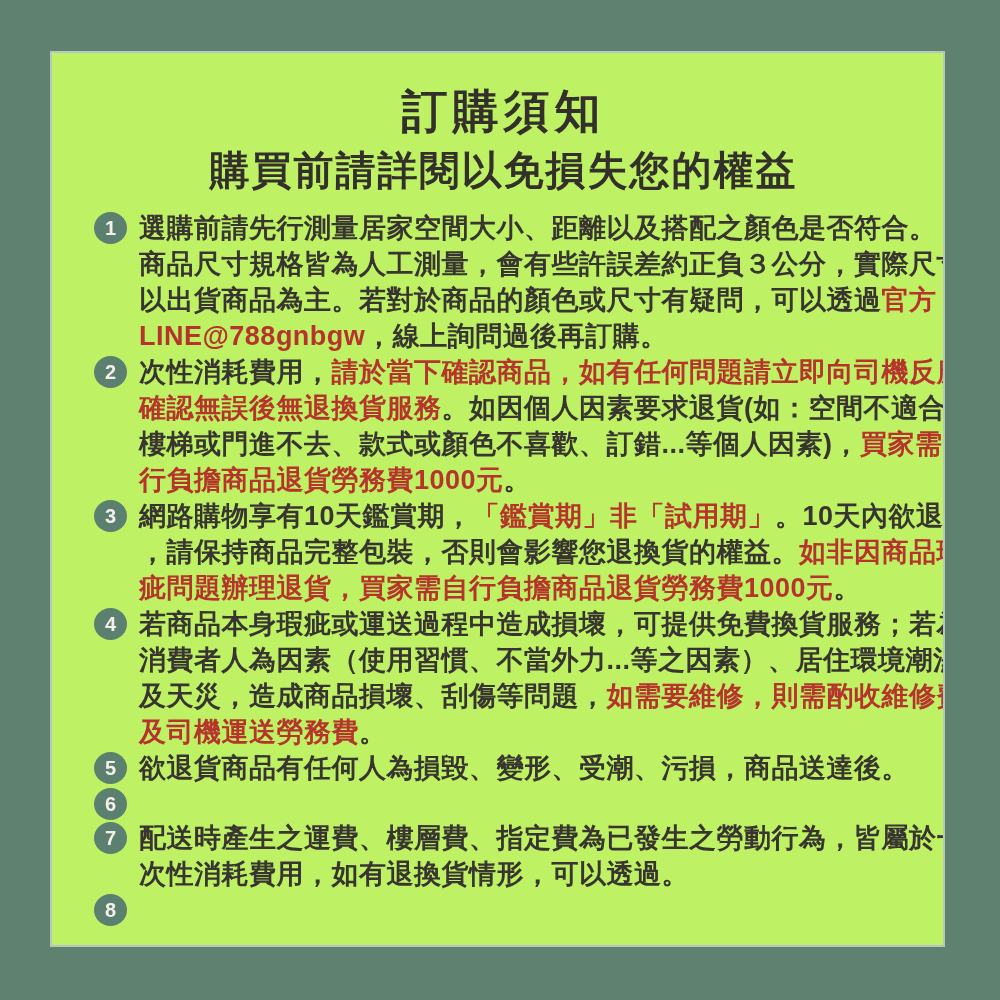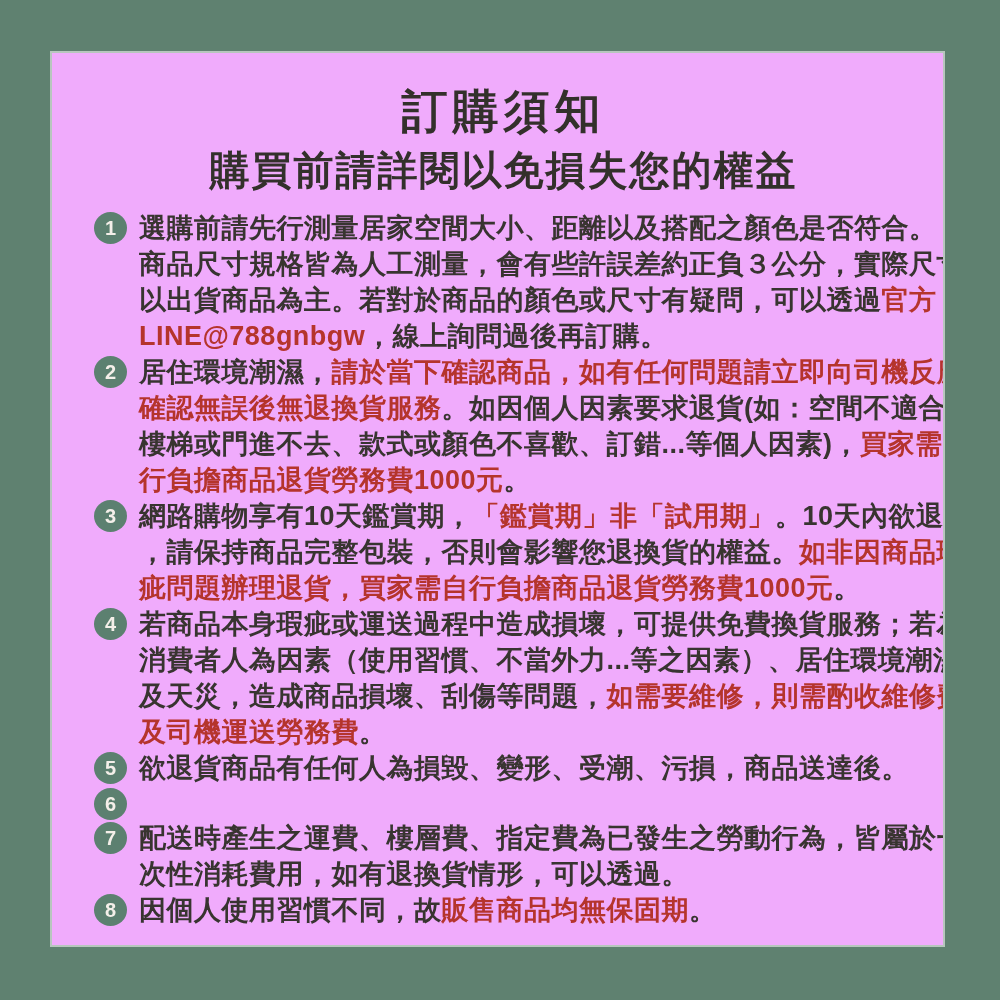--- a/index.html
+++ b/index.html
@@ -13,21 +13,21 @@
     background: #5f8170;
     font-family: "Liberation Sans", sans-serif;
     overflow: hidden;
   }
   .panel {
     position: absolute;
     left: 52px;
     top: 53px;
     right: 57px;
     bottom: 55px;
-    background: #f0abfc;
+    background: #bef264;
     box-shadow: 0 0 0 2px rgba(255,255,255,0.55);
     overflow: hidden;
     box-sizing: border-box;
     padding: 32px 30px 12px 42px;
   }
   .title {
     text-align: center;
     font-size: 46px;
     line-height: 52px;
     font-weight: bold;
@@ -84,21 +84,21 @@
   <h1 class="title">訂購須知</h1>
   <h2 class="subtitle">購買前請詳閱以免損失您的權益</h2>
   <div class="notice-list">
   <div class="notice-item">
     <div class="badge">1</div>
     <div class="item-text"><span class="dark">選購前請先行測量居家空間大小、距離以及搭配之顏色是否符合。</span><br><span class="dark">商品尺寸規格皆為人工測量，會有些許誤差約正負３公分，實際尺寸</span><br><span class="dark">以出貨商品為主。若對於商品的顏色或尺寸有疑問，可以透過</span><span class="red">官方</span><br><span class="red">LINE@788gnbgw</span><span class="dark">，線上詢問過後再訂購。</span></div>
   </div>
 
   <div class="notice-item">
     <div class="badge">2</div>
-    <div class="item-text"><span class="dark">居住環境潮濕，</span><span class="red">請於當下確認商品，如有任何問題請立即向司機反應，</span><br><span class="red">確認無誤後無退換貨服務</span><span class="dark">。如因個人因素要求退貨(如：空間不適合、</span><br><span class="dark">樓梯或門進不去、款式或顏色不喜歡、訂錯...等個人因素)，</span><span class="red">買家需自</span><br><span class="red">行負擔商品退貨勞務費1000元</span><span class="dark">。</span></div>
+    <div class="item-text"><span class="dark">次性消耗費用，</span><span class="red">請於當下確認商品，如有任何問題請立即向司機反應，</span><br><span class="red">確認無誤後無退換貨服務</span><span class="dark">。如因個人因素要求退貨(如：空間不適合、</span><br><span class="dark">樓梯或門進不去、款式或顏色不喜歡、訂錯...等個人因素)，</span><span class="red">買家需自</span><br><span class="red">行負擔商品退貨勞務費1000元</span><span class="dark">。</span></div>
   </div>
 
   <div class="notice-item">
     <div class="badge">3</div>
     <div class="item-text"><span class="dark">網路購物享有10天鑑賞期，</span><span class="red">「鑑賞期」非「試用期」</span><span class="dark">。10天內欲退貨</span><br><span class="dark">，請保持商品完整包裝，否則會影響您退換貨的權益。</span><span class="red">如非因商品瑕</span><br><span class="red">疵問題辦理退貨，買家需自行負擔商品退貨勞務費1000元</span><span class="dark">。</span></div>
   </div>
 
   <div class="notice-item">
     <div class="badge">4</div>
     <div class="item-text"><span class="dark">若商品本身瑕疵或運送過程中造成損壞，可提供免費換貨服務；若為</span><br><span class="dark">消費者人為因素（使用習慣、不當外力...等之因素）、居住環境潮濕</span><br><span class="dark">及天災，造成商品損壞、刮傷等問題，</span><span class="red">如需要維修，則需酌收維修費</span><br><span class="red">及司機運送勞務費</span><span class="dark">。</span></div>
@@ -113,16 +113,15 @@
     <div class="badge">6</div>
   </div>
 
   <div class="notice-item">
     <div class="badge">7</div>
     <div class="item-text"><span class="dark">配送時產生之運費、樓層費、指定費為已發生之勞動行為，皆屬於一</span><br><span class="dark">次性消耗費用，如有退換貨情形，可以透過。</span></div>
   </div>
 
   <div class="notice-item">
     <div class="badge">8</div>
-    <div class="item-text"><span class="dark">因個人使用習慣不同，故</span><span class="red">販售商品均無保固期</span><span class="dark">。</span></div>
   </div>
 </div>
 </div>
 
 </body></html>

